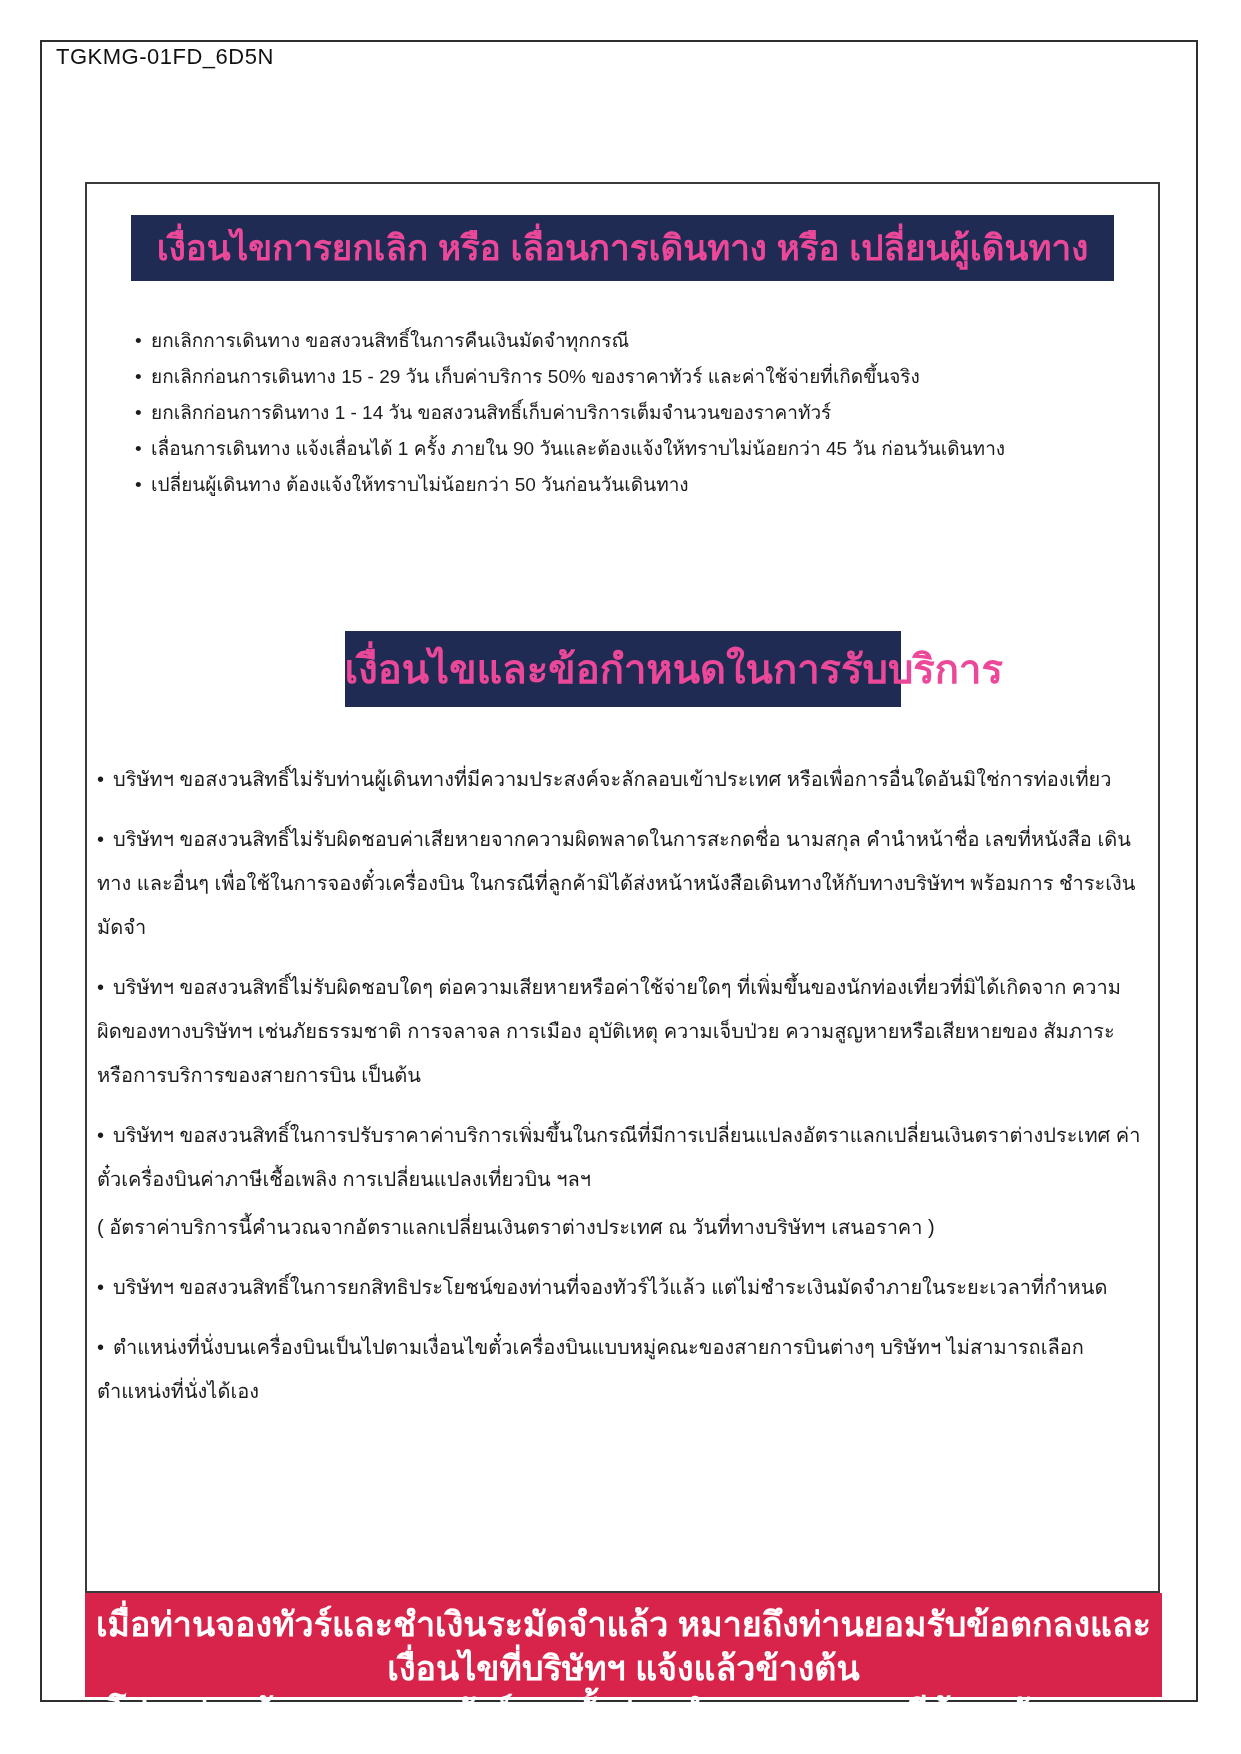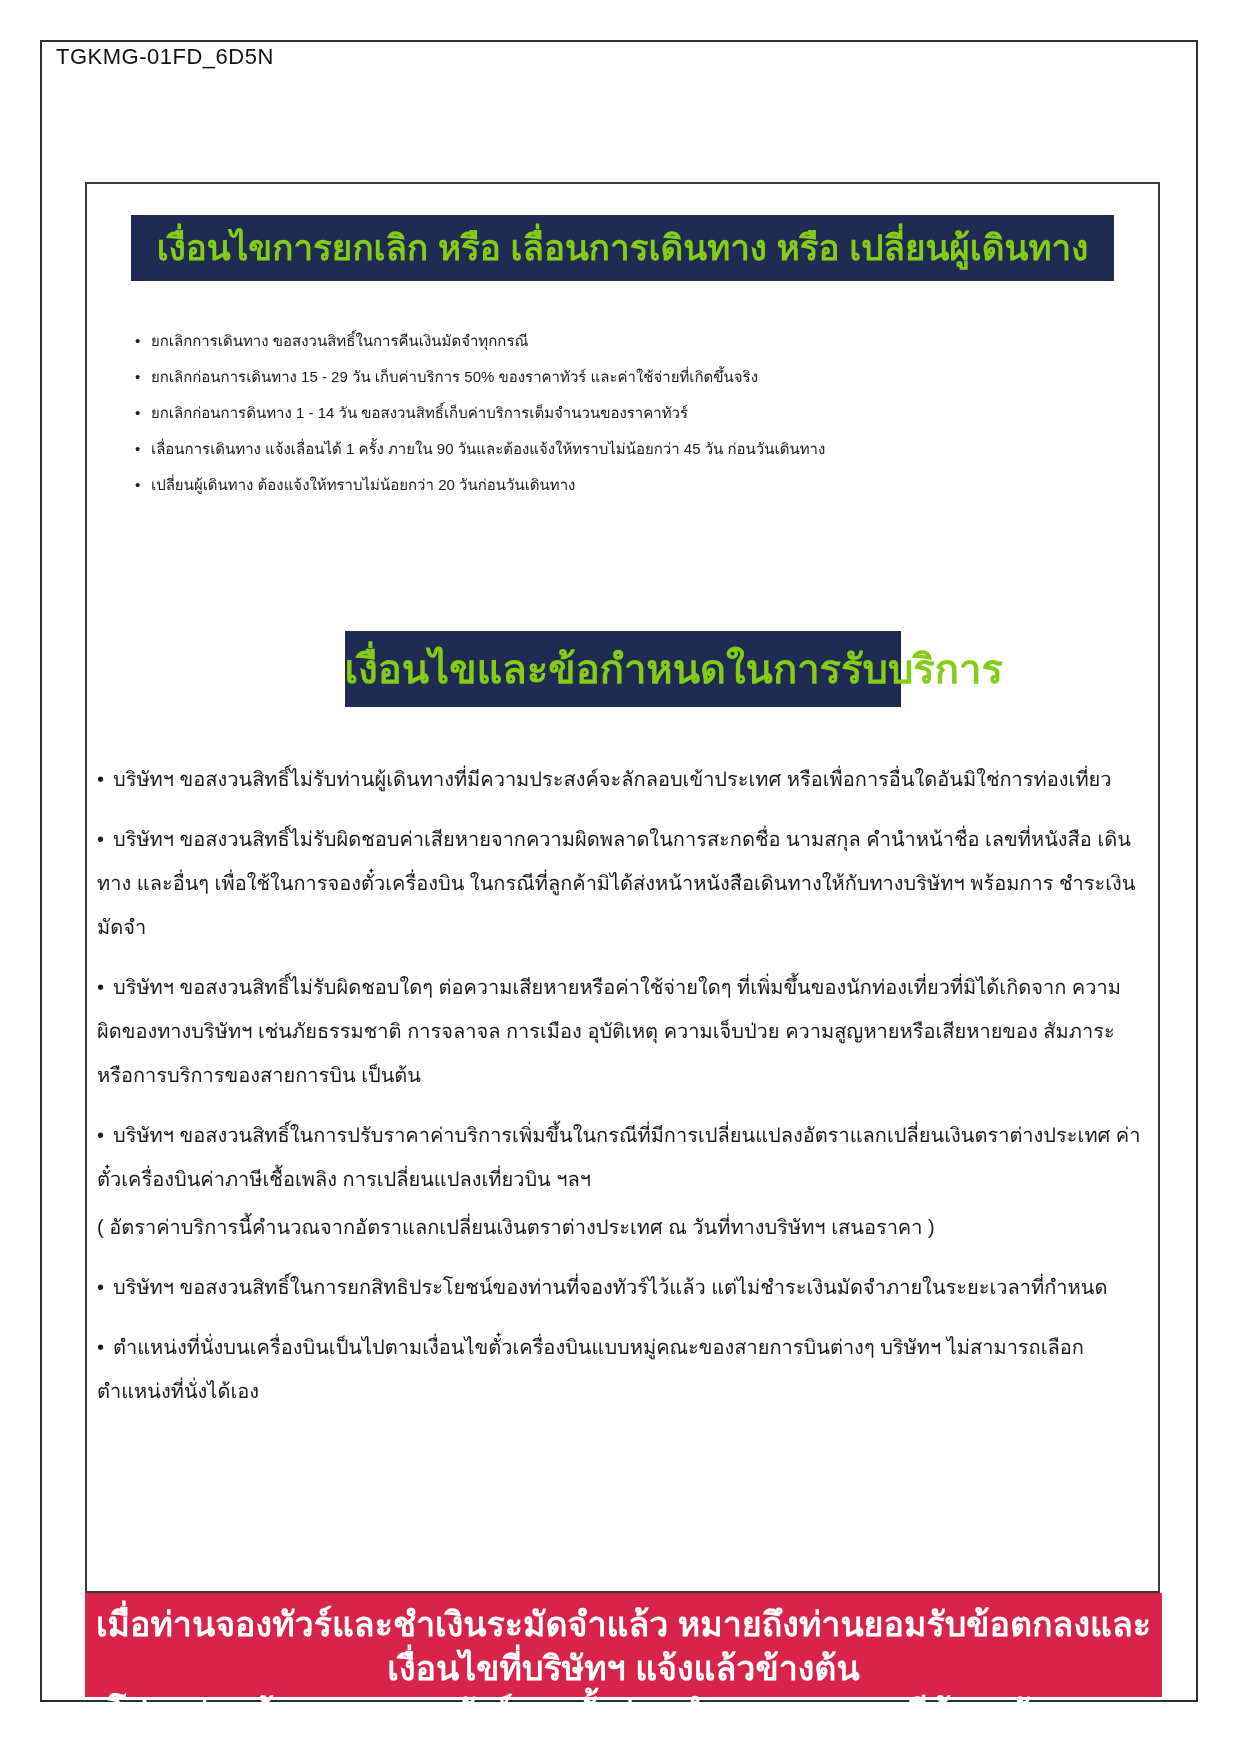--- a/index.html
+++ b/index.html
@@ -39,42 +39,42 @@
     top: 182px;
     width: 1075px;
     height: 1411px;
     border: 2px solid #3a3a3a;
     box-sizing: border-box;
     overflow: hidden;
     background: #ffffff;
   }
   .banner {
     background: var(--navy, #1f2b53);
-    color: #84cc16;
+    color: #ec4899;
     text-align: center;
     font-weight: bold;
     white-space: nowrap;
     overflow: visible;
   }
   .banner-1 {
     margin: 31px 44px 0 44px;
     font-size: 35px;
     line-height: 66px;
     height: 66px;
   }
   .banner-2 {
     margin: 128px auto 0 auto;
     width: 556px;
     font-size: 40px;
     line-height: 76px;
     height: 76px;
   }
   .s1-bullets {
     margin: 42px 30px 0 48px;
-    font-size: 15px;
+    font-size: 19px;
     line-height: 36px;
   }
   .s1-bullets .b-line {
     white-space: nowrap;
   }
   .bullet-dot {
     display: inline-block;
     width: 16px;
     color: #1c1c1c;
   }
@@ -122,21 +122,21 @@
     <div class="s1-bullets">
 
         <div class="b-line"><span class="bullet-dot">•</span><span>ยกเลิกการเดินทาง ขอสงวนสิทธิ์ในการคืนเงินมัดจำทุกกรณี</span></div>
 
         <div class="b-line"><span class="bullet-dot">•</span><span>ยกเลิกก่อนการเดินทาง 15 - 29 วัน เก็บค่าบริการ 50% ของราคาทัวร์ และค่าใช้จ่ายที่เกิดขึ้นจริง</span></div>
 
         <div class="b-line"><span class="bullet-dot">•</span><span>ยกเลิกก่อนการดินทาง 1 - 14 วัน ขอสงวนสิทธิ์เก็บค่าบริการเต็มจำนวนของราคาทัวร์</span></div>
 
         <div class="b-line"><span class="bullet-dot">•</span><span>เลื่อนการเดินทาง แจ้งเลื่อนได้ 1 ครั้ง ภายใน 90 วันและต้องแจ้งให้ทราบไม่น้อยกว่า 45 วัน ก่อนวันเดินทาง</span></div>
 
-        <div class="b-line"><span class="bullet-dot">•</span><span>เปลี่ยนผู้เดินทาง ต้องแจ้งให้ทราบไม่น้อยกว่า 20 วันก่อนวันเดินทาง</span></div>
+        <div class="b-line"><span class="bullet-dot">•</span><span>เปลี่ยนผู้เดินทาง ต้องแจ้งให้ทราบไม่น้อยกว่า 50 วันก่อนวันเดินทาง</span></div>
       </div>
 
     <div class="banner banner-2">เงื่อนไขและข้อกำหนดในการรับบริการ</div>
 
     <div class="s2-bullets">
 
         <div>
           <div class="para"><span class="bullet-dot">•</span><span>บริษัทฯ ขอสงวนสิทธิ์ไม่รับท่านผู้เดินทางที่มีความประสงค์จะลักลอบเข้าประเทศ หรือเพื่อการอื่นใดอันมิใช่การท่องเที่ยว</span></div>
 
         </div>

